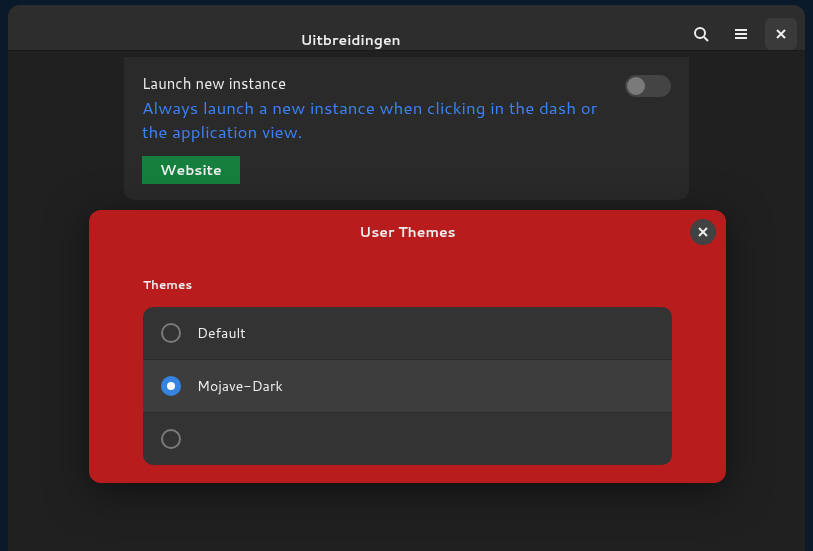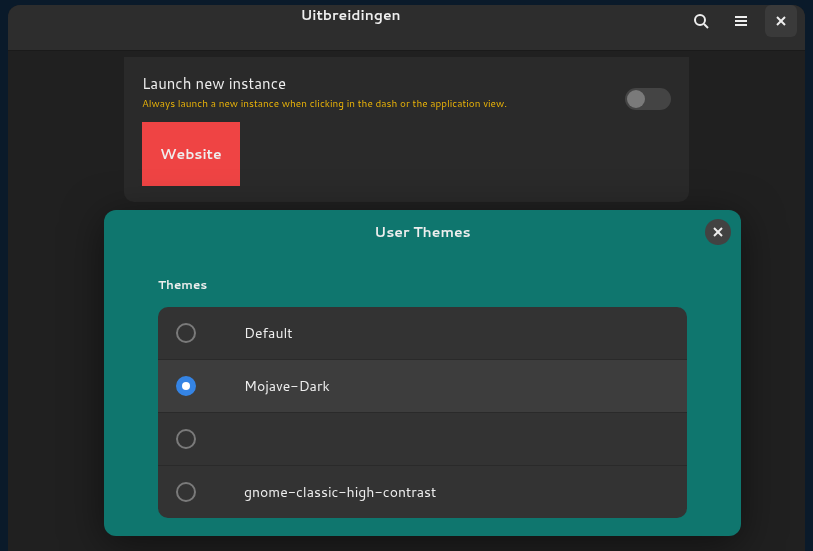--- a/index.html
+++ b/index.html
@@ -22,21 +22,21 @@
       right: 8px;
       bottom: 0;
       background: #202020;
       border-radius: 12px 12px 0 0;
       overflow: hidden;
     }
     .titlebar {
       height: 46px;
       background: #2d2d2d;
       display: flex;
-      align-items: flex-start;
+      align-items: flex-end;
       padding: 0 8px;
       border-bottom: 1px solid #1a1a1a;
     }
     .titlebar-title {
       flex: 1;
       text-align: center;
       color: #eeeeee;
       font-size: 14px;
       font-weight: 600;
     }
@@ -65,35 +65,35 @@
       background: #2a2a2a;
       border-radius: 10px;
       padding: 16px 18px;
     }
     .ext-card.first {
       margin-top: 6px;
       border-radius: 0 0 10px 10px;
     }
     .ext-header {
       display: flex;
-      align-items: flex-end;
+      align-items: flex-start;
       gap: 12px;
     }
     .ext-info {
       flex: 1;
     }
     .ext-title {
       color: #eeeeee;
       font-size: 15px;
       font-weight: 400;
       margin-bottom: 2px;
     }
     .ext-desc {
-      color: #eab308;
-      font-size: 10px;
+      color: #3b82f6;
+      font-size: 17px;
       line-height: 1.4;
     }
     .toggle {
       width: 46px;
       height: 22px;
       background: #444444;
       border-radius: 11px;
       position: relative;
       flex-shrink: 0;
       margin-top: 2px;
@@ -103,34 +103,34 @@
       width: 18px;
       height: 18px;
       background: #7a7a7a;
       border-radius: 50%;
       top: 2px;
       left: 2px;
     }
     .website-btn {
       display: inline-block;
       margin-top: 12px;
-      padding: 22px 18px;
-      background: #ef4444;
+      padding: 4px 18px;
+      background: #15803d;
       border-radius: 0;
       color: #eeeeee;
       font-size: 14px;
       font-weight: 600;
       cursor: pointer;
     }
     .modal {
       position: absolute;
       top: 205px;
-      left: 96px;
+      left: 81px;
       width: 637px;
-      background: #0f766e;
+      background: #b91c1c;
       border-radius: 12px;
       box-shadow: 0 8px 40px rgba(0,0,0,0.5);
       overflow: hidden;
     }
     .modal-titlebar {
       height: 44px;
       display: flex;
       align-items: center;
       padding: 0 10px;
       position: relative;
@@ -203,21 +203,20 @@
       content: "";
       width: 8px;
       height: 8px;
       background: #ffffff;
       border-radius: 50%;
     }
     .theme-label {
       color: #eeeeee;
       font-size: 14px;
       font-weight: 500;
-      margin-left: 32px;
     }
     svg { display: block; }
   </style>
 </head>
 <body>
 
 <div class="window">
   <div class="titlebar">
     <div class="titlebar-title">Uitbreidingen</div>
     <div class="titlebar-actions">
@@ -287,20 +286,16 @@
           <div class="radio"></div>
           <div class="theme-label">Default</div>
         </div>
         <div class="theme-item selected">
           <div class="radio checked"></div>
           <div class="theme-label">Mojave-Dark</div>
         </div>
         <div class="theme-item">
           <div class="radio"></div>
         </div>
-        <div class="theme-item">
-          <div class="radio"></div>
-          <div class="theme-label">gnome-classic-high-contrast</div>
-        </div>
       </div>
     </div>
   </div>
 </div>
 
 </body></html>

